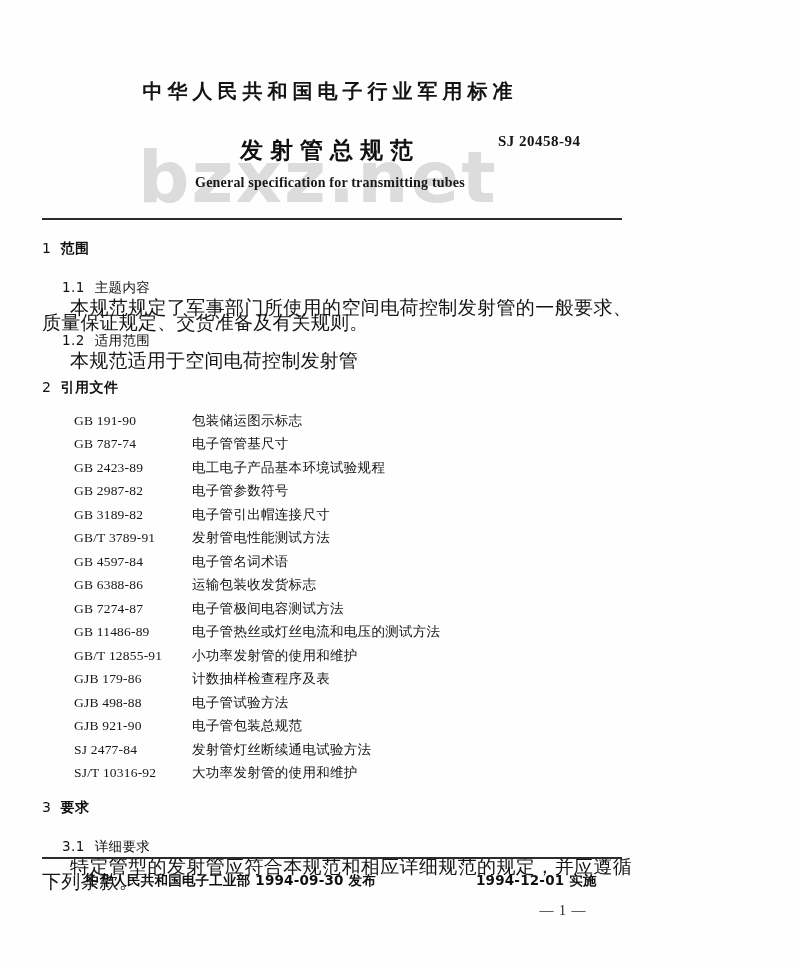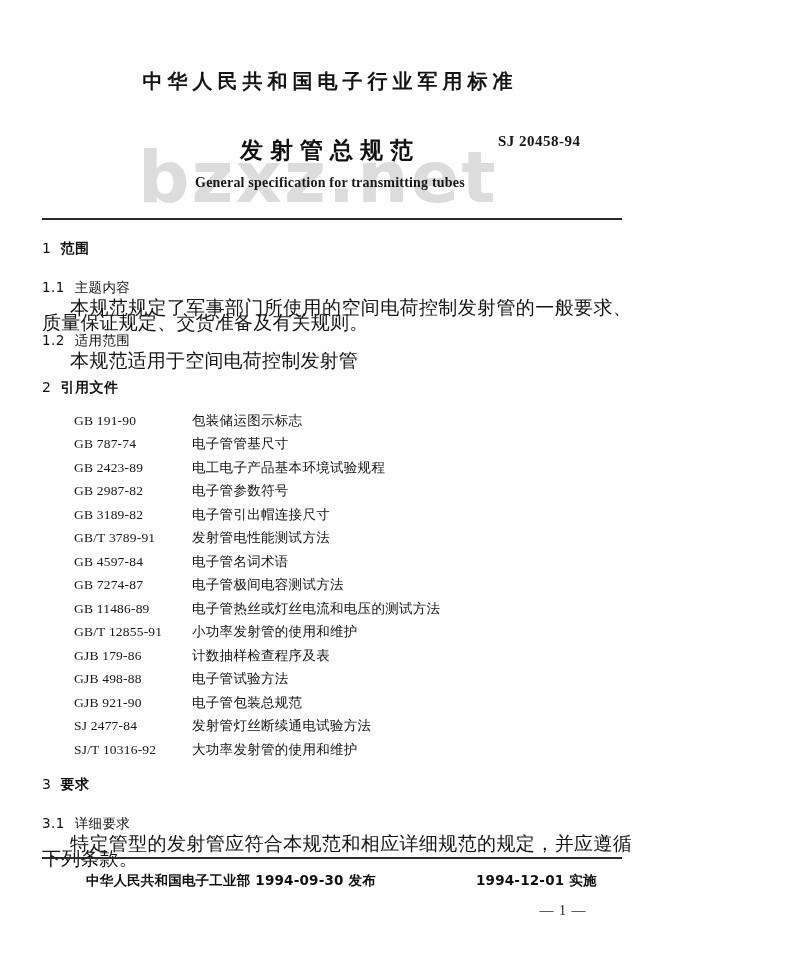--- a/index.html
+++ b/index.html
@@ -37,21 +37,21 @@
 
   .content {
     position: relative;
     z-index: 2;
   }
 
   
   .masthead {
     position: absolute;
     left: 0;
-    top: 68px;
+    top: 78px;
     width: 660px;
     text-align: center;
     font-family: "DejaVu Sans", "Liberation Sans", sans-serif;
     font-size: 20px;
     font-weight: bold;
     letter-spacing: 5px;
     color: #141414;
   }
 
   .doc-title {
@@ -129,21 +129,21 @@
   .h1 .num { margin-right: 9px; font-weight: normal; }
 
   .h2 {
     font-family: "DejaVu Sans", "Liberation Sans", sans-serif;
     font-size: 13.5px;
     font-weight: normal;
     color: #121212;
     margin: 0 0 3px 0;
     letter-spacing: 0.4px;
   }
-  .h2 .num { margin-right: 10px; }
+  .h2 .num { margin-right: 10px; margin-left: 20px; }
 
   .para {
     font-family: "DejaVu Sans", "Liberation Sans", sans-serif;
     font-size: 19px;
     line-height: 15px;
     color: #141414;
     text-indent: 28px;
     margin: 0 0 2px 0;
     letter-spacing: 0.2px;
     text-align: justify;
@@ -285,20 +285,24 @@
           </li>
           <li class="ref-row">
             <span class="ref-code">GB/T 3789-91</span>
             <span class="ref-name">发射管电性能测试方法</span>
           </li>
           <li class="ref-row">
             <span class="ref-code">GB 4597-84</span>
             <span class="ref-name">电子管名词术语</span>
           </li>
           <li class="ref-row">
+            <span class="ref-code">GB 6388-86</span>
+            <span class="ref-name">运输包装收发货标志</span>
+          </li>
+          <li class="ref-row">
             <span class="ref-code">GB 7274-87</span>
             <span class="ref-name">电子管极间电容测试方法</span>
           </li>
           <li class="ref-row">
             <span class="ref-code">GB 11486-89</span>
             <span class="ref-name">电子管热丝或灯丝电流和电压的测试方法</span>
           </li>
           <li class="ref-row">
             <span class="ref-code">GB/T 12855-91</span>
             <span class="ref-name">小功率发射管的使用和维护</span>

